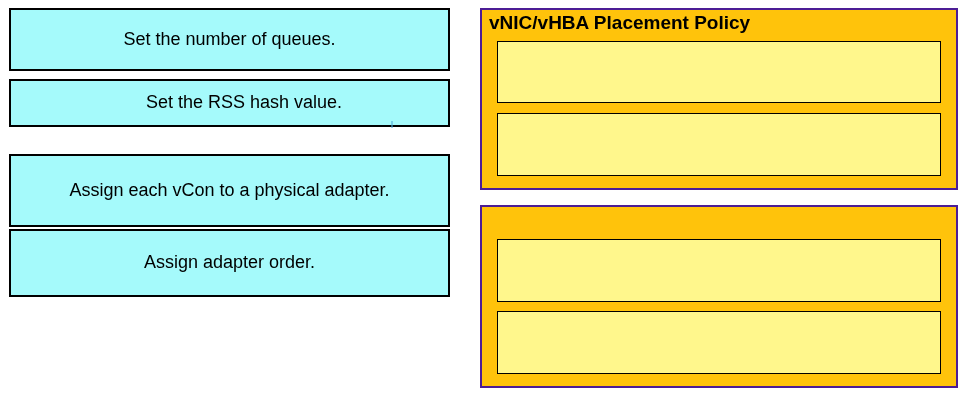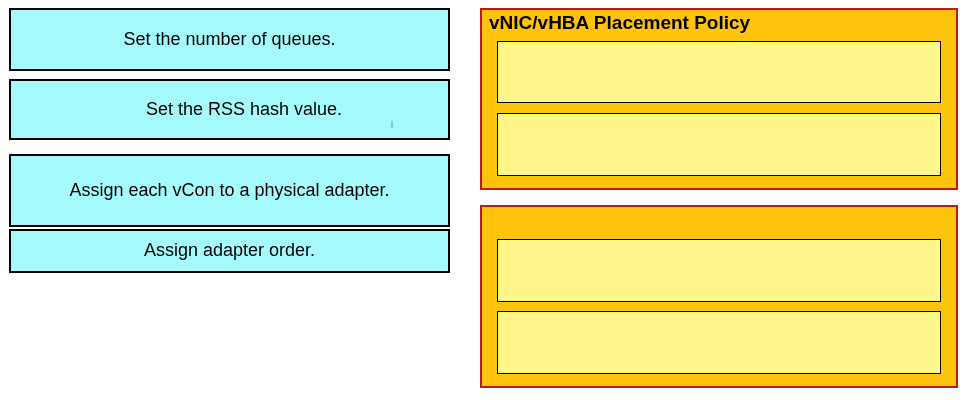--- a/index.html
+++ b/index.html
@@ -27,41 +27,41 @@
     border: 2px solid #000000;
     display: flex;
     align-items: center;
     justify-content: center;
     font-size: 18px;
     line-height: 1.1;
     text-align: center;
     cursor: default;
   }
   .option-card.o1 { top: 8px;   height: 63px; }
-  .option-card.o2 { top: 79px;  height: 61px; padding-left: 29px; }
+  .option-card.o2 { top: 79px;  height: 48px; padding-left: 29px; }
   .option-card.o3 { top: 154px; height: 73px; font-size: 18px; }
-  .option-card.o4 { top: 229px; height: 44px; }
+  .option-card.o4 { top: 229px; height: 68px; }
 
   .stray-mark {
     position: absolute;
     left: 391px;
     top: 121px;
     width: 2px;
     height: 7px;
     background: rgba(80, 170, 215, 0.55);
   }
 
   
   .policy-group {
     position: absolute;
     left: 480px;
     width: 478px;
     box-sizing: border-box;
     background: #ffc30b;
-    border: 2px solid #b91c1c;
+    border: 2px solid #4c1d95;
   }
   .policy-group.gA { top: 8px;   height: 182px; }
   .policy-group.gB { top: 205px; height: 183px; }
 
   .policy-title {
     position: absolute;
     left: 7px;
     top: 2px;
     font-size: 19px;
     font-weight: bold;

